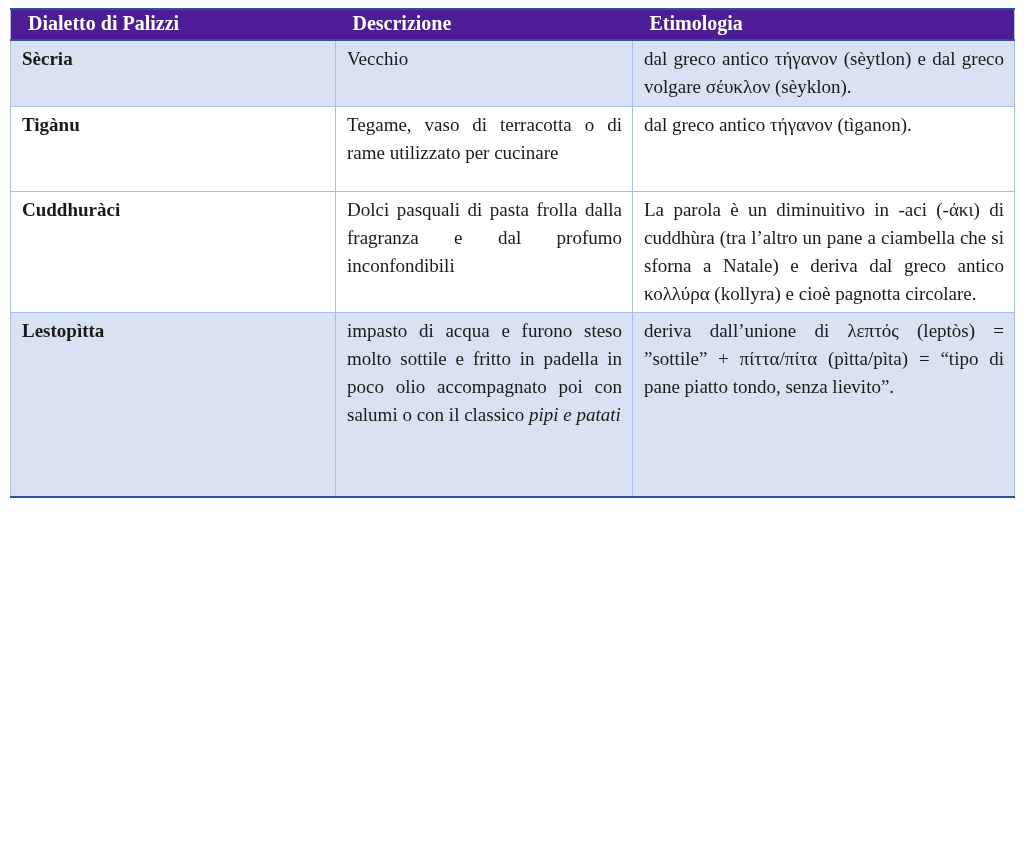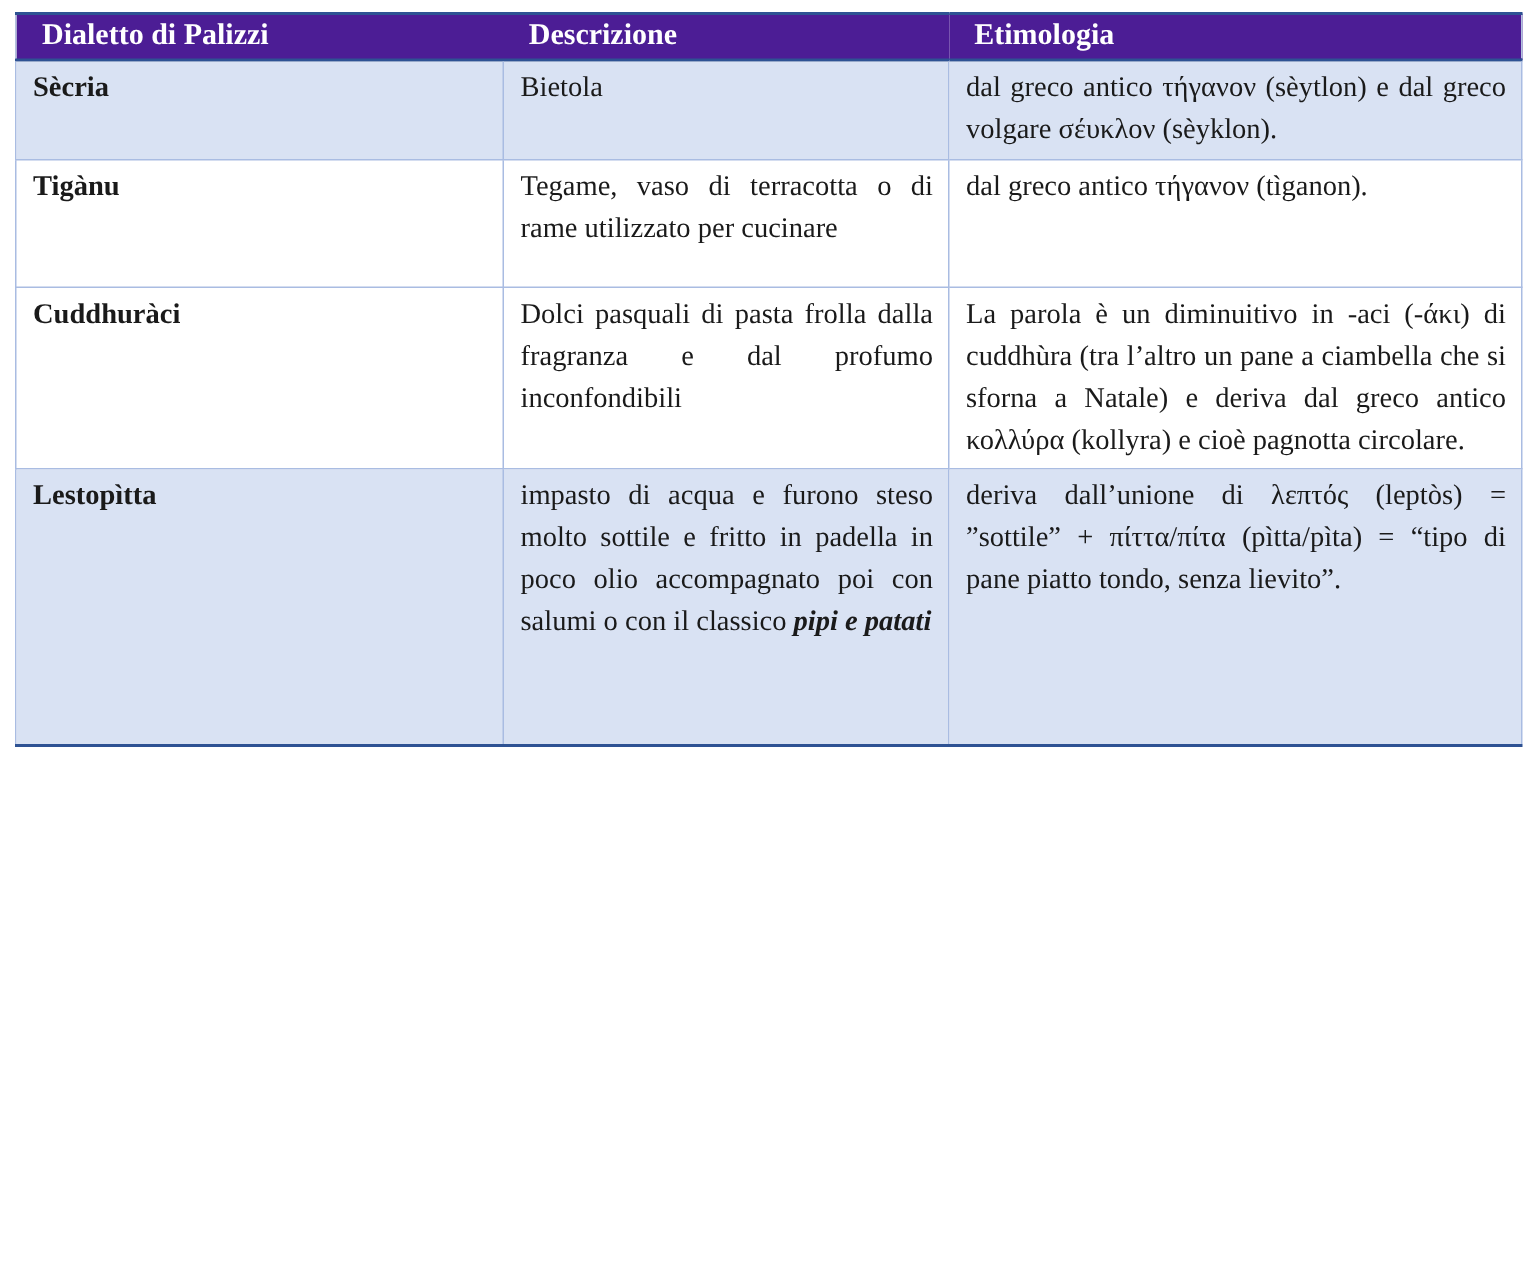--- a/index.html
+++ b/index.html
@@ -51,21 +51,21 @@
   }
   td.term {
     font-weight: bold;
   }
   td.desc, td.etym {
     text-align: justify;
   }
   tr.band td {
     background: #d9e2f3;
   }
-  .italic { font-style: italic; font-weight: bold; }
+  .italic { font-style: italic; }
 </style>
 </head>
 <body>
 
 <div class="page">
   <table class="dialect-table">
     <colgroup>
       <col style="width:325px">
       <col style="width:297px">
       <col style="width:382px">
@@ -73,21 +73,21 @@
     <thead>
       <tr>
         <th>Dialetto di Palizzi</th>
         <th>Descrizione</th>
         <th>Etimologia</th>
       </tr>
     </thead>
     <tbody>
       <tr class="band" style="height:66px">
         <td class="term">Sècria</td>
-        <td class="desc">Bietola</td>
+        <td class="desc">Vecchio</td>
         <td class="etym">dal greco antico τήγανον (sèytlon) e dal greco volgare σέυκλον (sèyklon).</td>
       </tr>
       <tr style="height:85px">
         <td class="term">Tigànu</td>
         <td class="desc">Tegame, vaso di terracotta o di rame utilizzato per cucinare</td>
         <td class="etym">dal greco antico τήγανον (tìganon).</td>
       </tr>
       <tr style="height:117px">
         <td class="term">Cuddhuràci</td>
         <td class="desc">Dolci pasquali di pasta frolla dalla fragranza e dal profumo inconfondibili</td>

